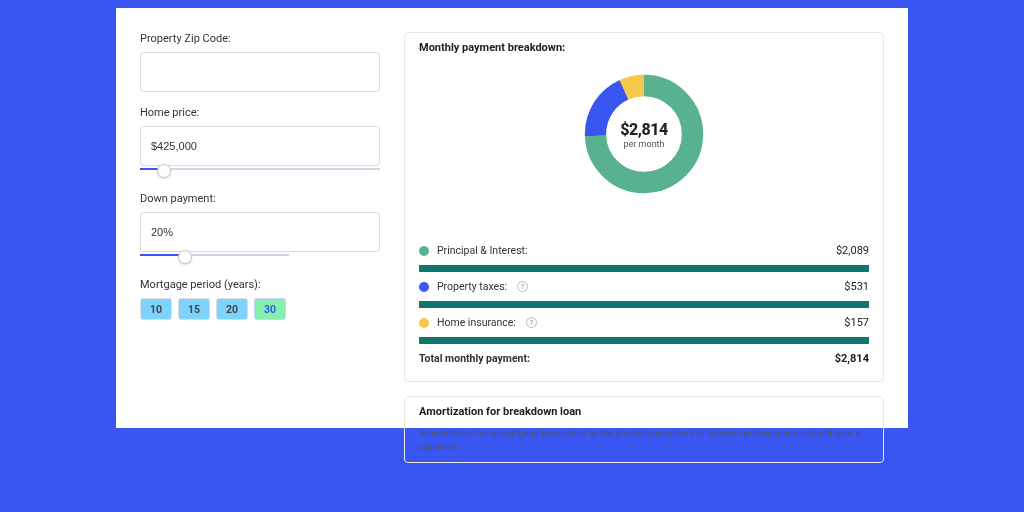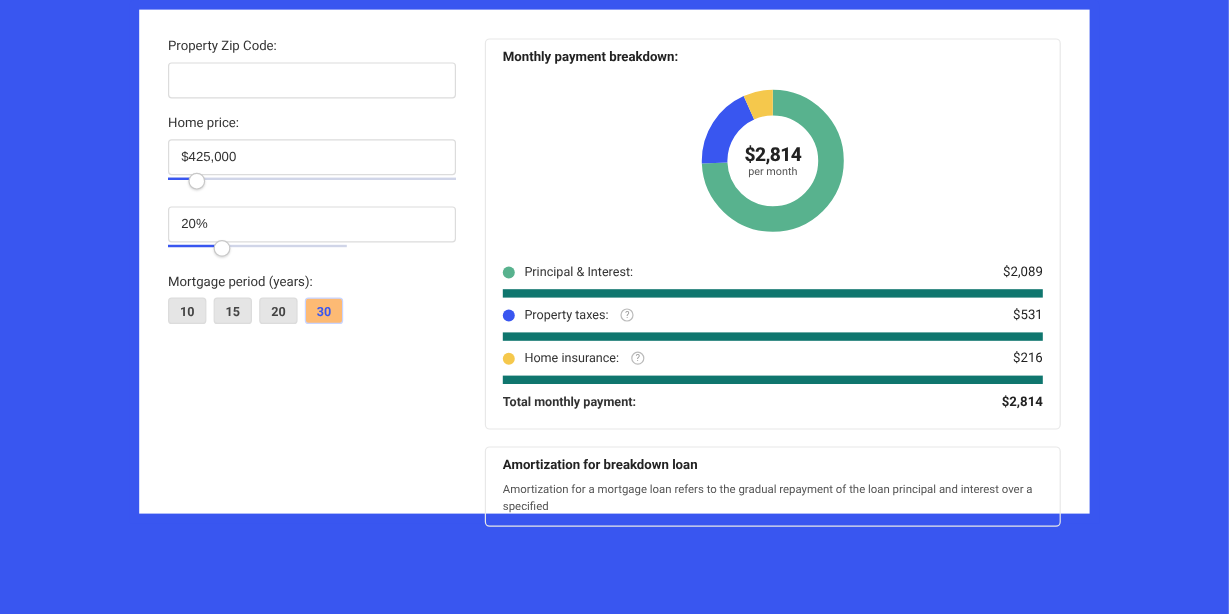--- a/index.html
+++ b/index.html
@@ -49,21 +49,21 @@
     gap: 14px;
   }
   .field-label {
     font-size: 11px;
     color: #333;
     margin-bottom: 7px;
     display: block;
   }
   .text-input {
     width: 100%;
-    height: 30px;
+    height: 40px;
     border: 1px solid #dcdcdc;
     border-radius: 3px;
     padding: 0 10px;
     font-size: 11px;
     color: #333;
     outline: none;
   }
   .group { margin-bottom: 14px; }
   .slider-wrap {
     position: relative;
@@ -98,32 +98,32 @@
   .row2 .col-a { flex: 1.6; }
   .row2 .col-b { flex: 1; }
   .period-btns {
     display: flex;
     gap: 6px;
   }
   .period-btn {
     width: 32px;
     height: 22px;
     border: 1px solid #dcdcdc;
-    background: #e5e5e5;
+    background: #7dd3fc;
     border-radius: 3px;
     font-size: 10.5px;
     font-weight: 700;
     color: #444;
     display: flex;
     align-items: center;
     justify-content: center;
     cursor: pointer;
   }
   .period-btn.active {
-    background: #fdba74;
+    background: #86efac;
     color: #3956f0;
     border-color: #c8d4ff;
   }
   .toggle-row {
     display: flex;
     align-items: center;
     gap: 8px;
     margin-top: 16px;
   }
   .toggle {
@@ -187,21 +187,21 @@
     display: flex;
     flex-direction: column;
   }
   .legend-row {
     display: flex;
     align-items: center;
     justify-content: space-between;
     padding: 8px 0;
     border-top: 7px solid #0f766e;
   }
-  .legend-row:first-child { border-top: none; }
+  .legend-row:first-child { border-top: none; margin-top: 24px; }
   .legend-left {
     display: flex;
     align-items: center;
     gap: 8px;
     font-size: 10.5px;
     color: #333;
   }
   .legend-dot {
     width: 10px; height: 10px;
     border-radius: 50%;
@@ -253,20 +253,21 @@
           <input class="text-input" type="text" value="$425,000" style="">
           <div class="slider-wrap">
             <div class="slider-track">
                 <div class="slider-fill" id="slider-fill-hp" style="width: 10%;"></div>
               </div>
             <div class="slider-thumb" id="slider-thumb-hp" style="left: 10%;"></div>
           </div>
         </div>
 
         <div class="group">
+          <label class="field-label">Down payment:</label>
           <div class="row2">
             <div class="col-b">
               <input class="text-input" type="text" value="20%" style="">
             </div>
           </div>
           <div class="slider-wrap slider-below" style="width:62%;">
             <div class="slider-track">
                 <div class="slider-fill" id="slider-fill-dp" style="width: 30%;"></div>
               </div>
             <div class="slider-thumb" id="slider-thumb-dp" style="left: 30%;"></div>
@@ -321,21 +322,21 @@
                   <span class="info-icon">?</span>
                 </div>
                 <div class="legend-val">$531</div>
               </div>
               <div class="legend-row">
                 <div class="legend-left">
                   <span class="legend-dot" style="background: rgb(245, 200, 76);"></span>
                   <span>Home insurance:</span>
                   <span class="info-icon">?</span>
                 </div>
-                <div class="legend-val">$216</div>
+                <div class="legend-val">$157</div>
               </div>
               <div class="legend-row total">
                 <div class="legend-left">
                   <span>Total monthly payment:</span>
                 </div>
                 <div class="legend-val">$2,814</div>
               </div>
             </div>
         </div>
 

